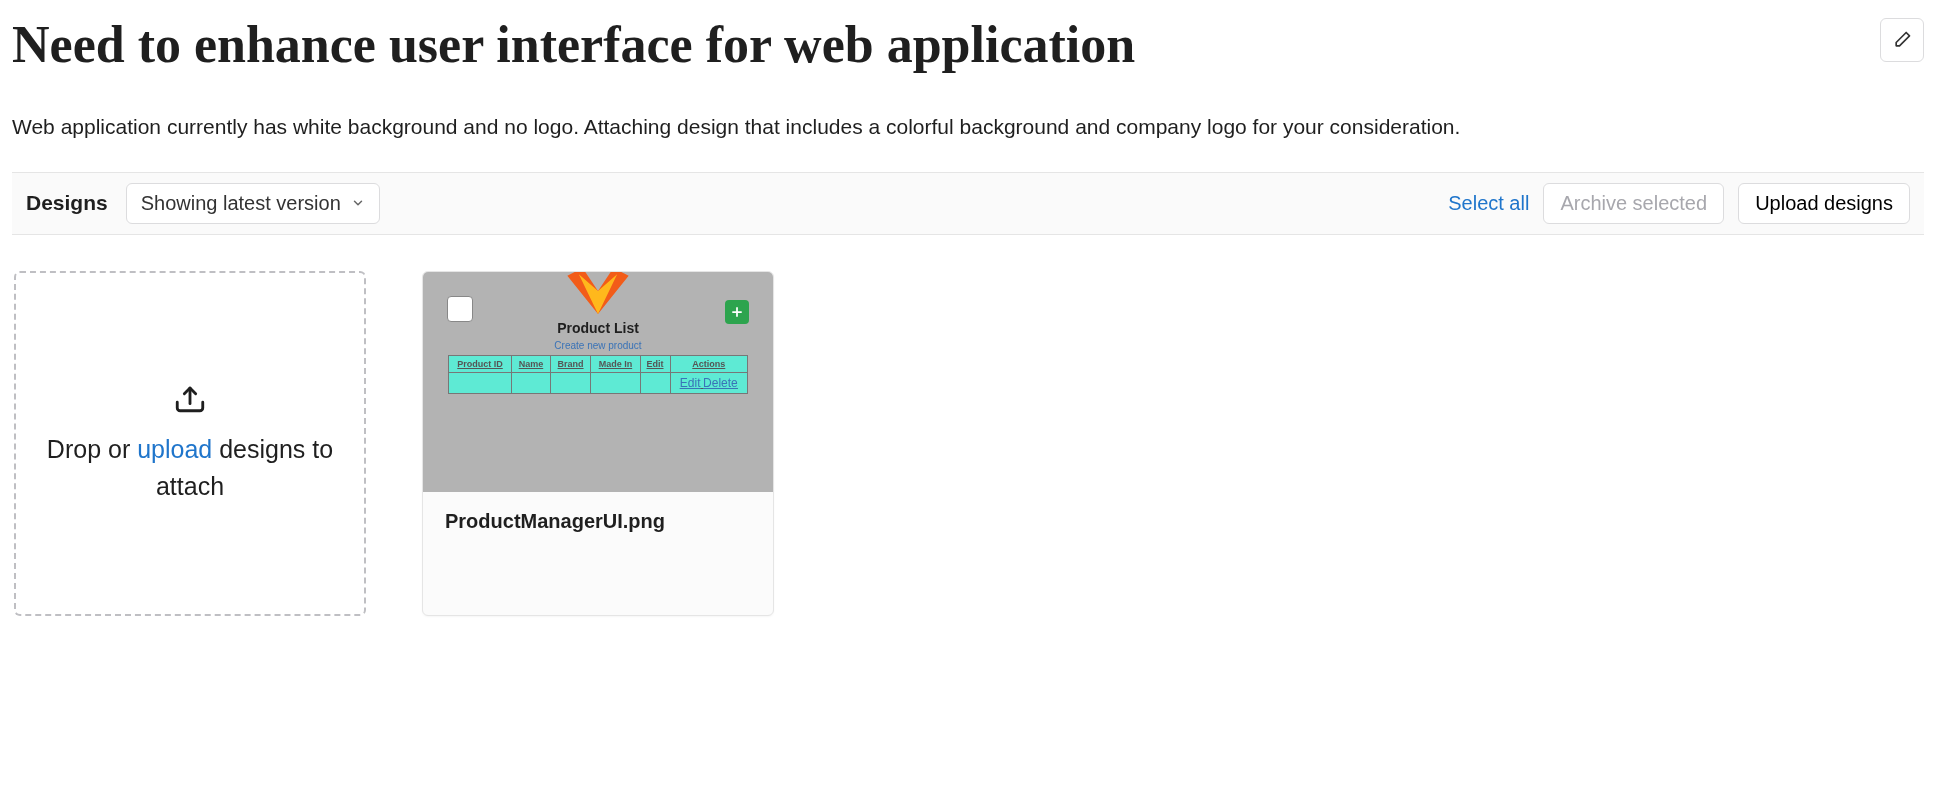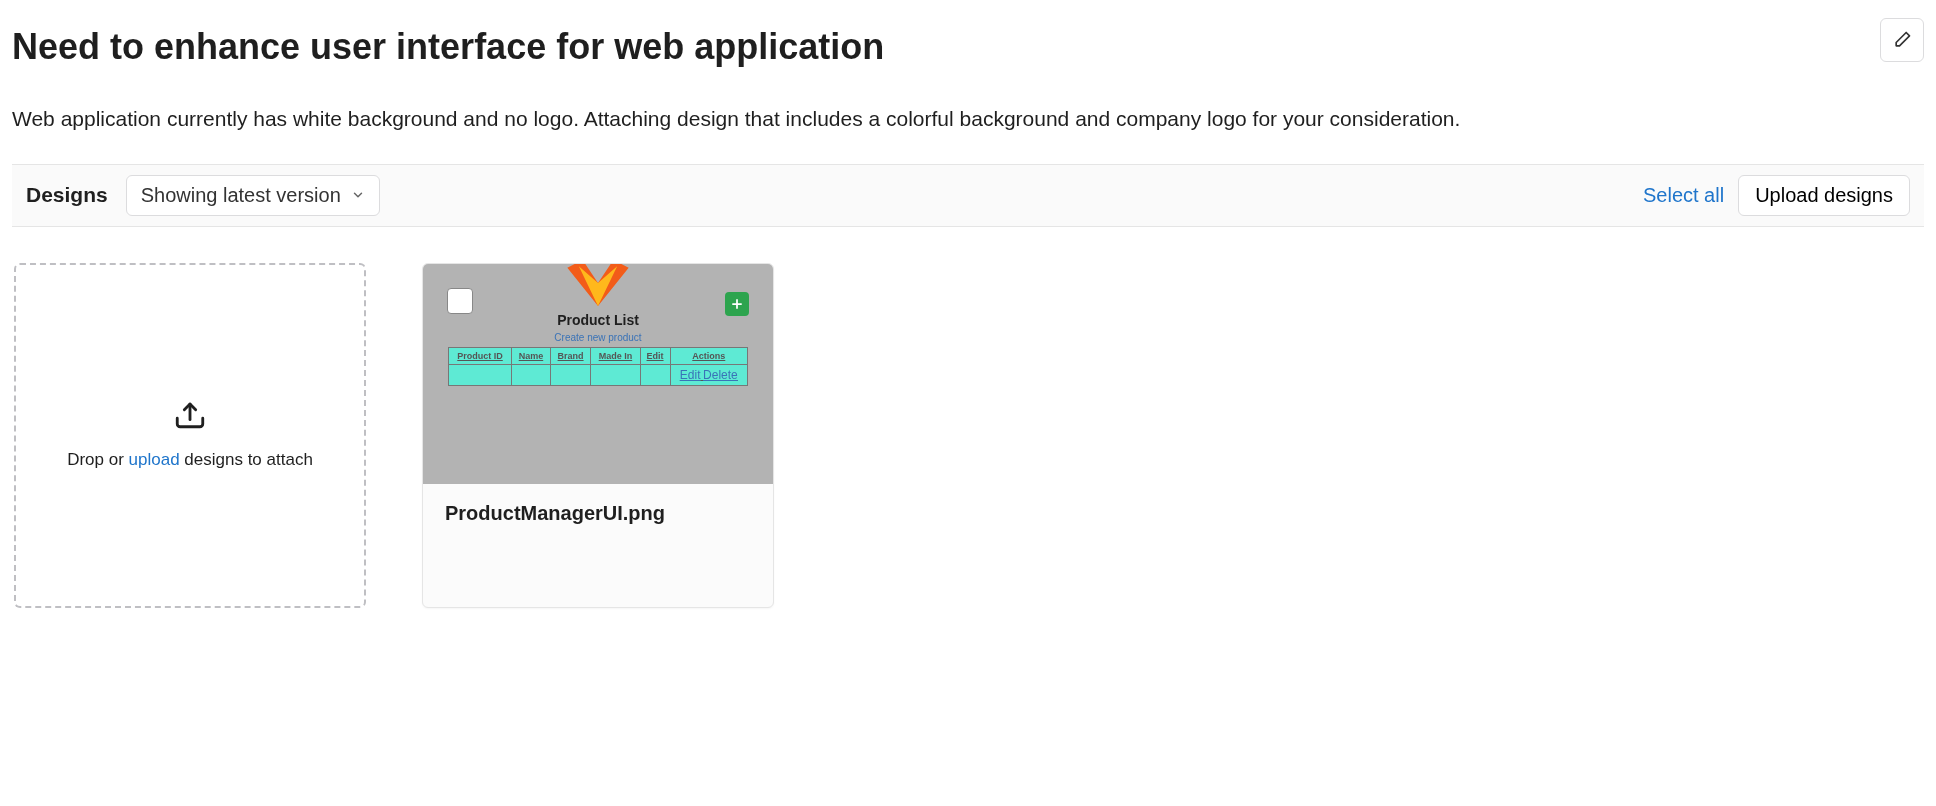--- a/index.html
+++ b/index.html
@@ -11,25 +11,26 @@
     color: #1f1f1f;
     width: 1936px;
   }
   .header-row {
     display: flex;
     align-items: flex-start;
     justify-content: space-between;
     gap: 12px;
   }
   .issue-title {
-    font-size: 36px;
+    font-size: 52px;
     font-weight: 700;
-    margin: 12px 0 18px 0;
+    margin: 0 0 18px 0;
     line-height: 1.25;
     color: #1f1f1f;
+    font-family: Liberation Serif, serif;
   }
   .edit-btn {
     width: 44px;
     height: 44px;
     border: 1px solid #dcdcde;
     border-radius: 6px;
     background: #fff;
     display: flex;
     align-items: center;
     justify-content: center;
@@ -113,21 +114,21 @@
     display: flex;
     flex-direction: column;
     align-items: center;
     justify-content: center;
     gap: 16px;
     text-align: center;
     padding: 20px;
   }
   .dropzone svg { width: 34px; height: 34px; }
   .dropzone-text {
-    font-size: 17px;
+    font-size: 25px;
     color: #1f1f1f;
     line-height: 1.5;
   }
   .dropzone-text .upload-link { color: #1f75cb; cursor: pointer; }
   .design-card {
     width: 352px;
     border: 1px solid #e5e5e5;
     border-radius: 6px;
     overflow: hidden;
     background: #fbfbfb;
@@ -216,20 +217,21 @@
     <span class="designs-label">Designs</span>
     <div class="version-select">
       <span>Showing latest version</span>
       <svg class="chev" viewBox="0 0 24 24" fill="none" stroke="#666" stroke-width="2.5" stroke-linecap="round" stroke-linejoin="round">
         <polyline points="6 9 12 15 18 9"></polyline>
       </svg>
     </div>
   </div>
   <div class="designs-right">
     <span class="link-action">Select all</span>
+    <button class="btn disabled">Archive selected</button>
     <button class="btn">Upload designs</button>
   </div>
 </div>
 
 <div class="designs-grid">
   <div class="dropzone">
     <svg viewBox="0 0 24 24" fill="none" stroke="#1f1f1f" stroke-width="2" stroke-linecap="round" stroke-linejoin="round">
       <path d="M21 15v4a2 2 0 0 1-2 2H5a2 2 0 0 1-2-2v-4"></path>
       <polyline points="8 9 12 5 16 9"></polyline>
       <line x1="12" y1="5" x2="12" y2="16"></line>

